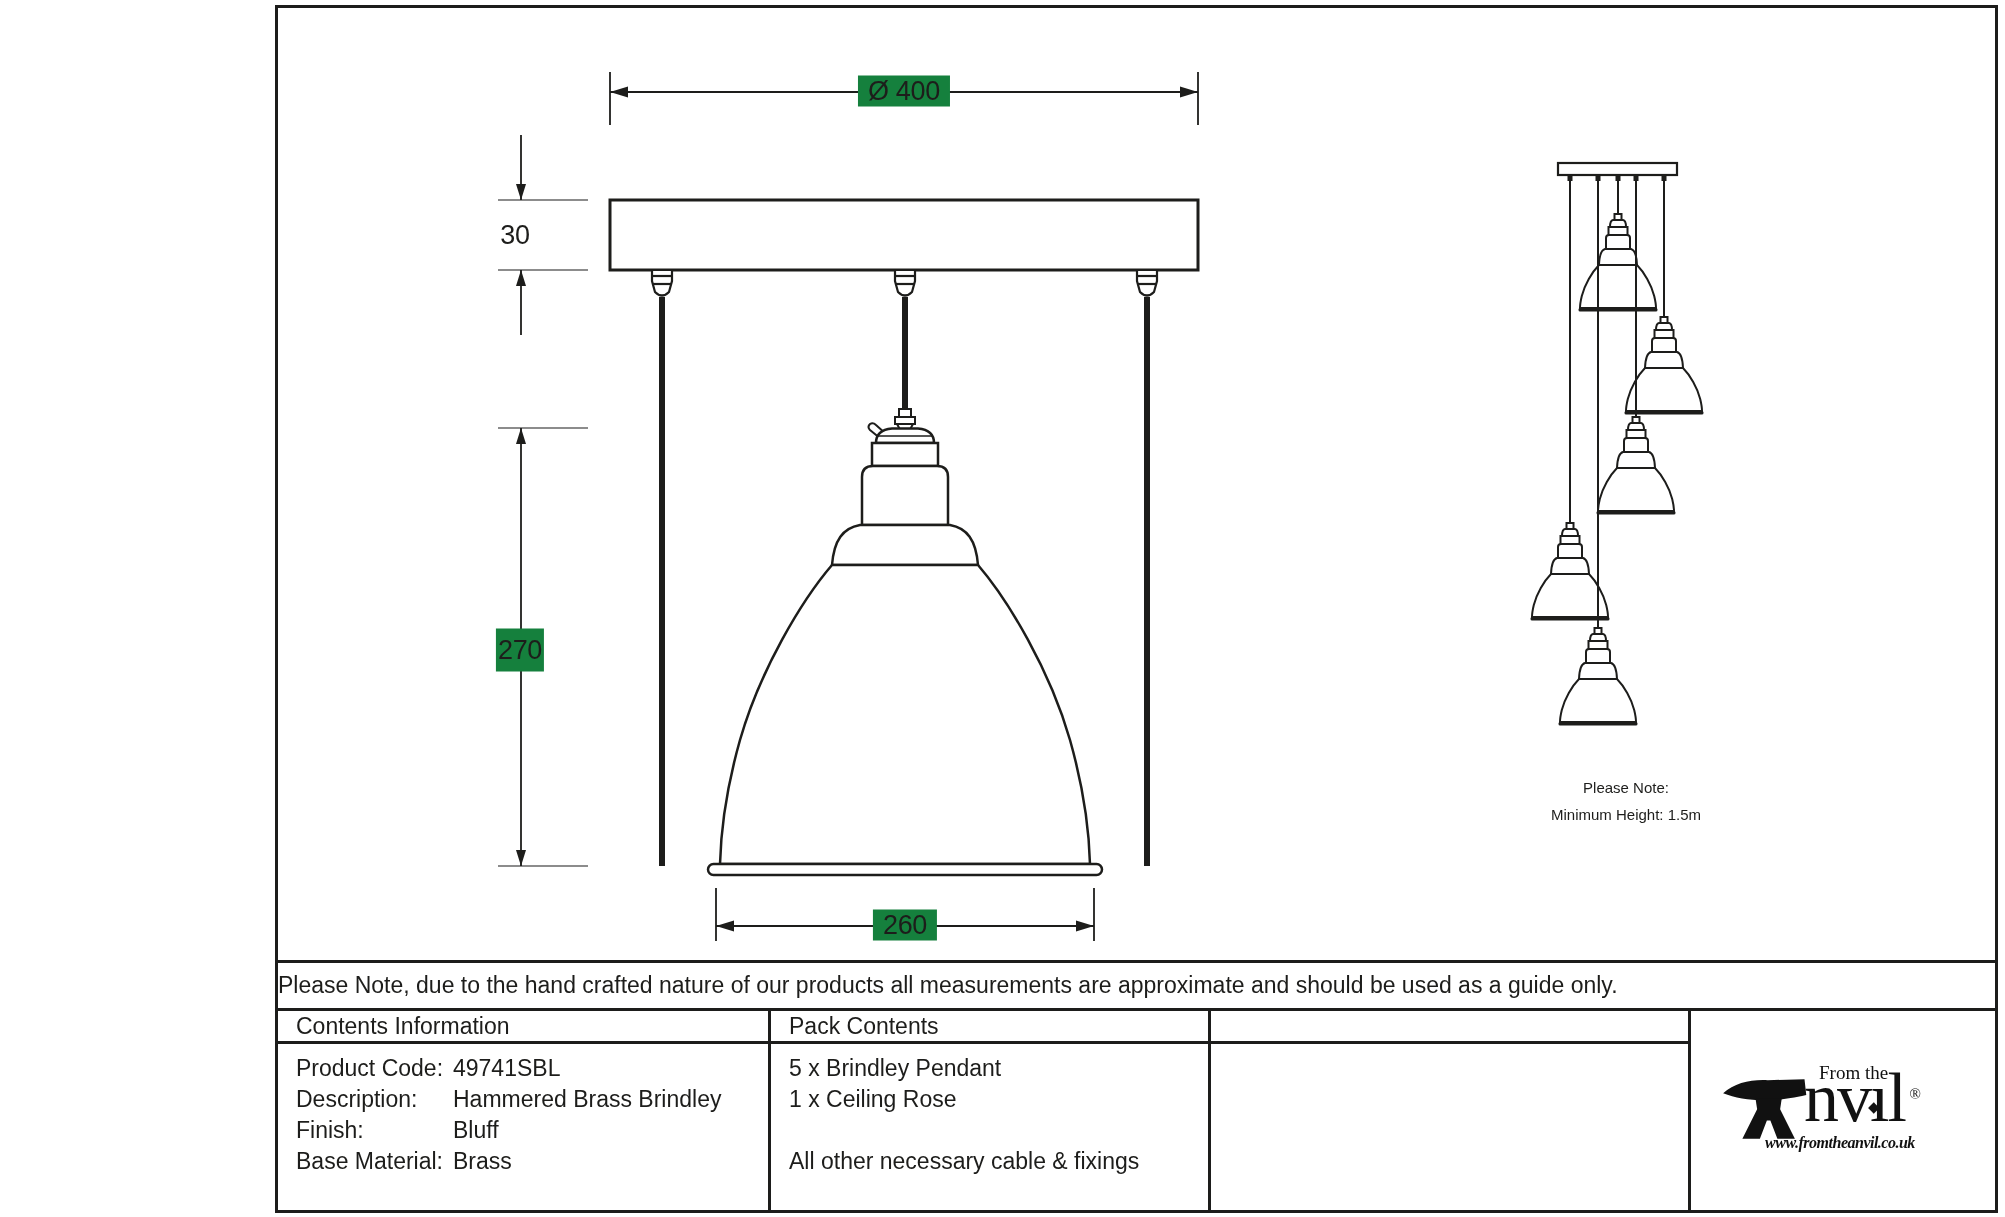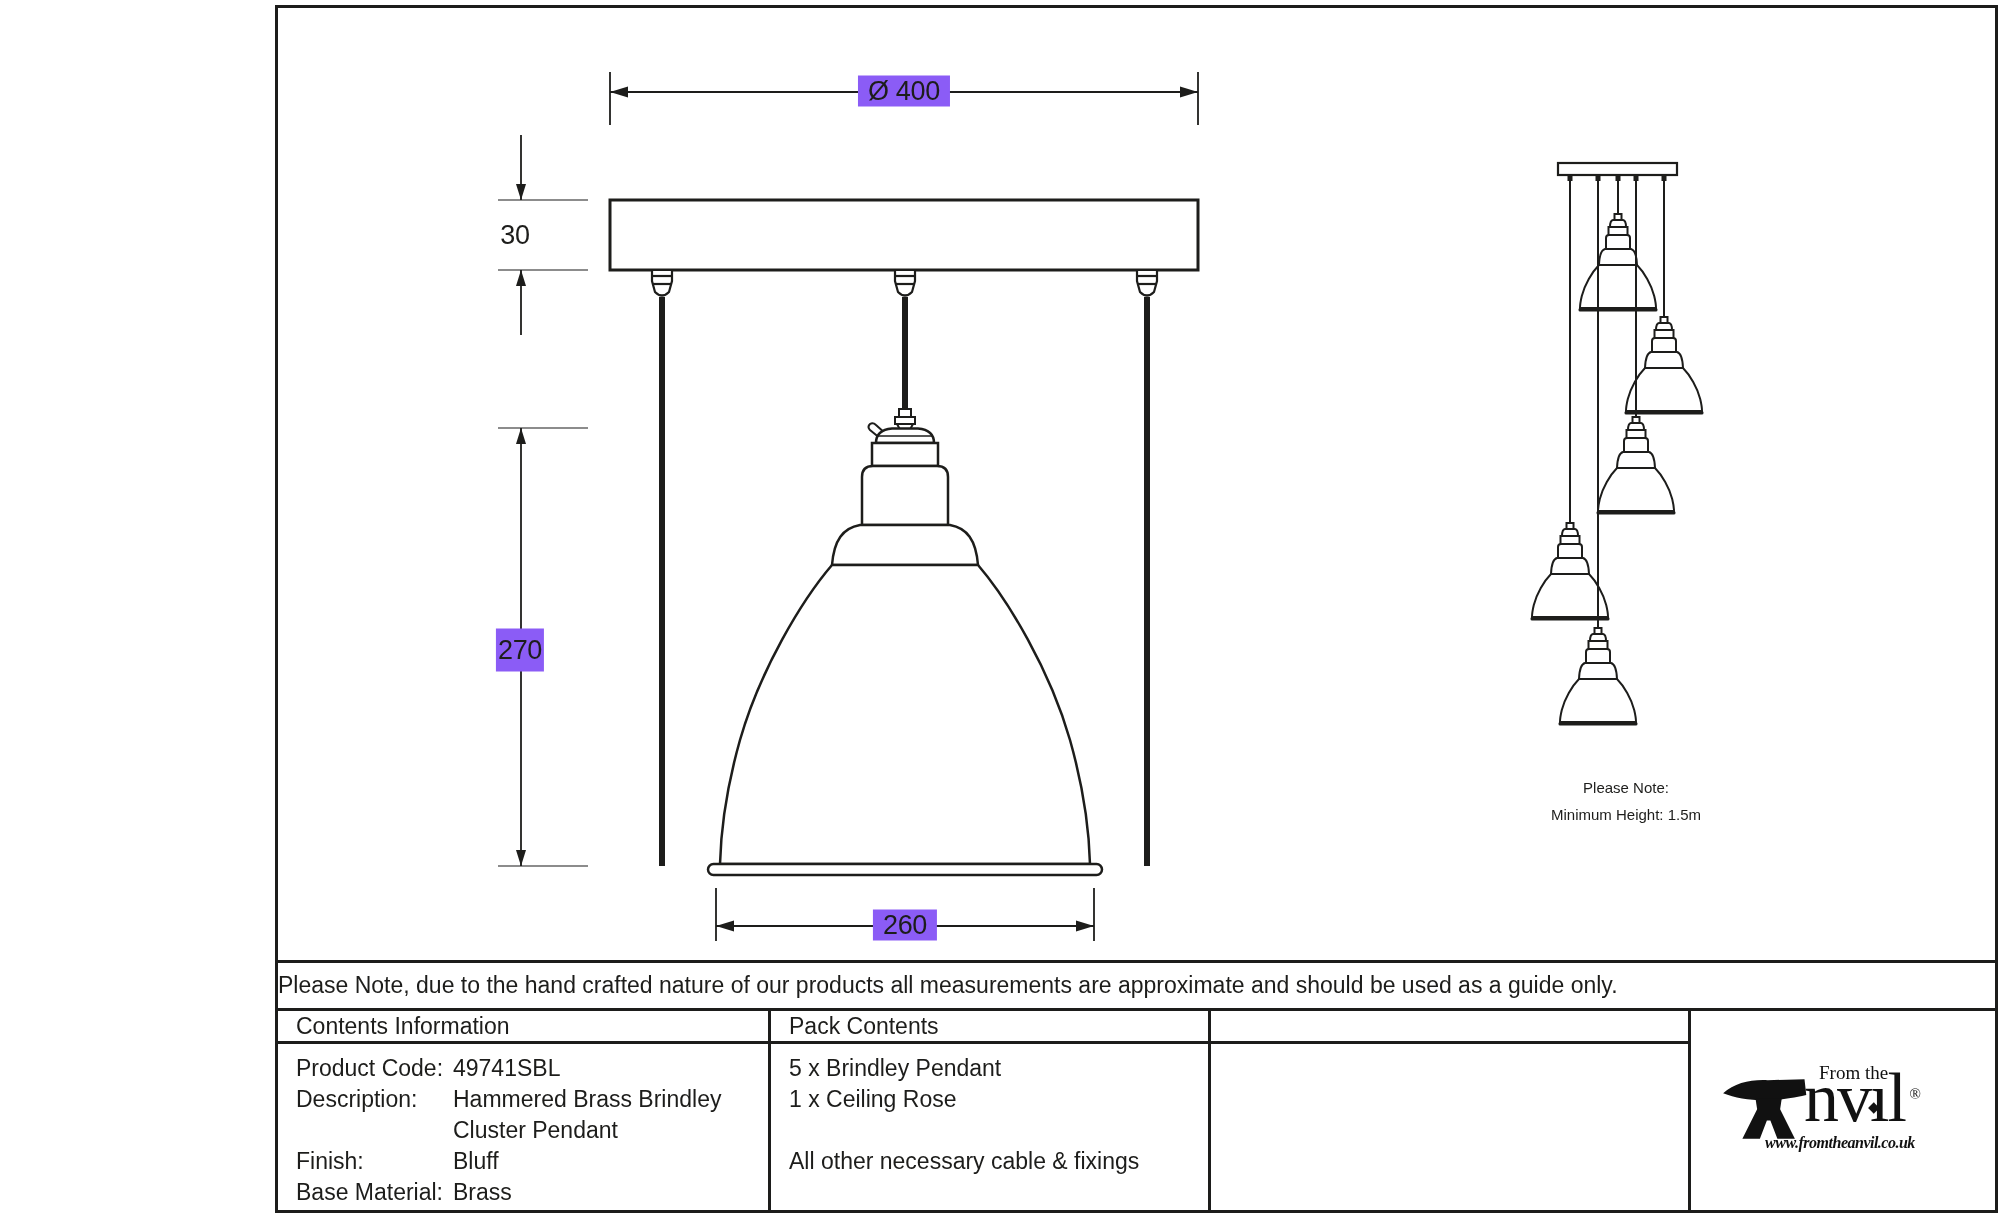--- a/index.html
+++ b/index.html
@@ -2,21 +2,21 @@
 <html><head>
 <meta charset="utf-8">
 <style>
   html,body{margin:0;padding:0;background:#fff;}
   body{width:2005px;height:1217px;font-family:"Liberation Sans",sans-serif;color:#1d1d1b;}
   .page{position:relative;width:2005px;height:1217px;background:#fff;overflow:hidden;}
   .doc-border{position:absolute;left:275px;top:5px;width:1723px;height:1208px;border:3px solid #1d1d1b;box-sizing:border-box;}
   svg.linework{position:absolute;left:0;top:0;width:2005px;height:1217px;}
 
   
-  .dim-label{position:absolute;transform:translate(-50%,-50%);background:#8b5cf6;padding:0 10px;
+  .dim-label{position:absolute;transform:translate(-50%,-50%);background:#15803d;padding:0 10px;
              font-size:27px;letter-spacing:-0.3px;color:#1d1d1b;white-space:nowrap;}
   .dim-label.vertical{padding:6px 2px;}
   .cluster-note-line{position:absolute;transform:translate(-50%,-50%);font-size:15px;color:#1d1d1b;white-space:nowrap;}
 
   
   .bottom{position:absolute;left:278px;top:960px;width:1717px;height:250px;border-top:3px solid #1d1d1b;
           display:flex;flex-direction:column;box-sizing:content-box;font-size:23px;}
   .note-row{height:45px;border-bottom:3px solid #1d1d1b;display:flex;align-items:center;flex:0 0 auto;}
   .cols{flex:1;display:flex;min-height:0;}
   .col{box-sizing:border-box;}
@@ -180,23 +180,20 @@
           <span>Contents Information</span>
         </div>
         <div class="cellbody">
           <div class="info-row">
             <span class="lbl">Product Code:</span><span>49741SBL</span>
           </div>
           <div class="info-row">
             <span class="lbl">Description:</span><span>Hammered Brass Brindley</span>
           </div>
           <div class="info-row">
-            <span class="lbl"></span><span>Cluster Pendant</span>
-          </div>
-          <div class="info-row">
             <span class="lbl">Finish:</span><span>Bluff</span>
           </div>
           <div class="info-row">
             <span class="lbl">Base Material:</span><span>Brass</span>
           </div>
         </div>
       </div>
 
       <div class="col col2 b-right">
         <div class="hdr">

